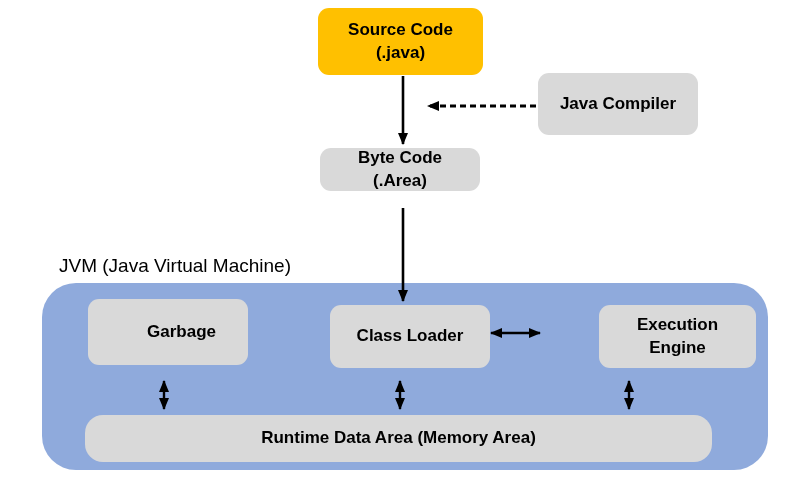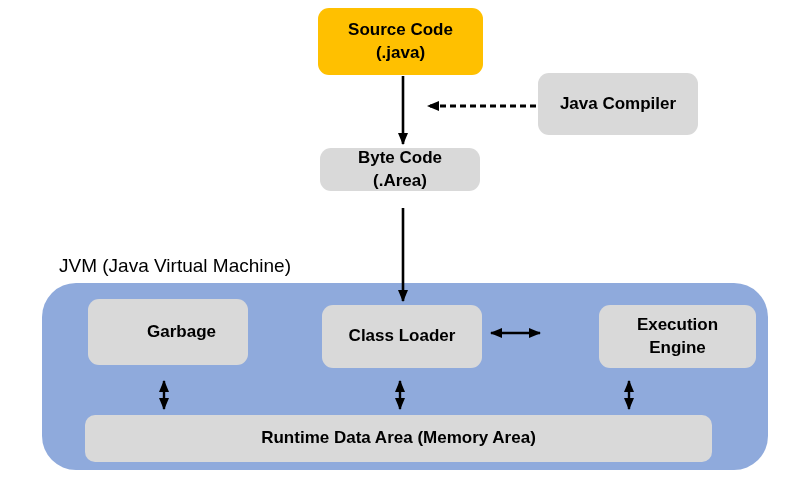--- a/index.html
+++ b/index.html
@@ -44,23 +44,23 @@
   .jvm-title{
     position:absolute;
     left:31px;top:255px;
     font-size:19px;font-weight:normal;
     color:var(--text);
     z-index:2;
     white-space:nowrap;
     margin-left:28px;
   }
   .node-garbage{left:88px;top:299px;width:160px;height:66px;padding-left:27px;}
-  .node-classloader{left:322px;top:305px;width:160px;height:63px;}
+  .node-classloader{left:330px;top:305px;width:160px;height:63px;}
   .node-execution{left:555px;top:305px;width:157px;height:63px;margin-left:44px;}
-  .node-runtime{left:85px;top:415px;width:627px;height:47px;border-radius:10px;}
+  .node-runtime{left:85px;top:415px;width:627px;height:47px;border-radius:18px;}
   .arrow-layer{
     position:absolute;left:0;top:0;width:811px;height:488px;
     z-index:3;pointer-events:none;
   }
 </style>
 </head>
 <body>
 
 <div class="canvas">
 

